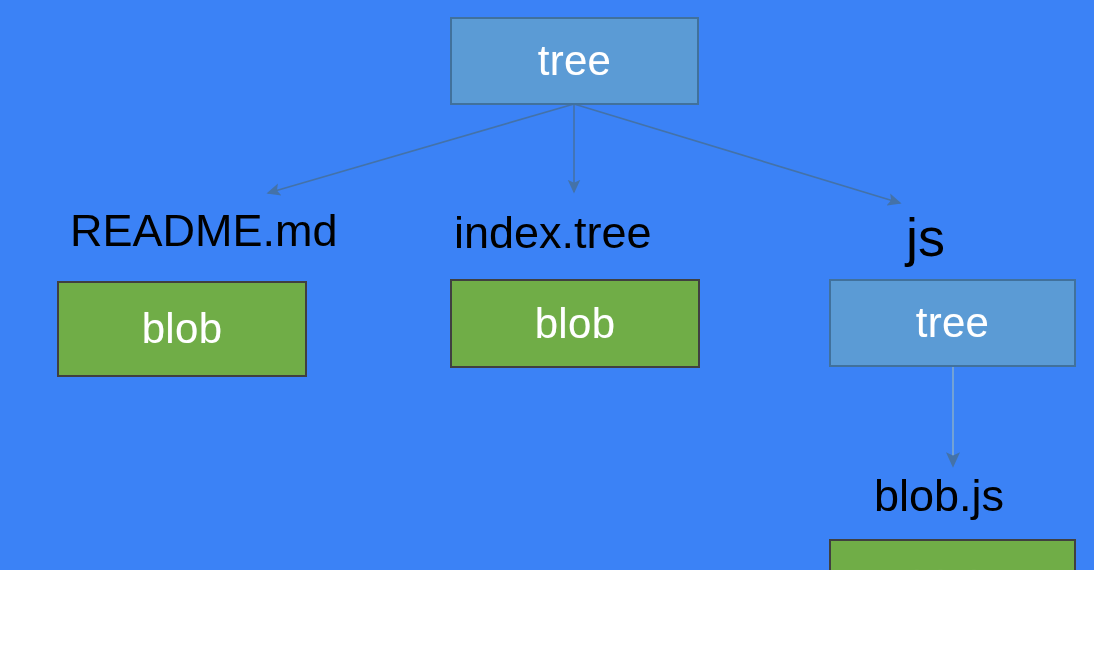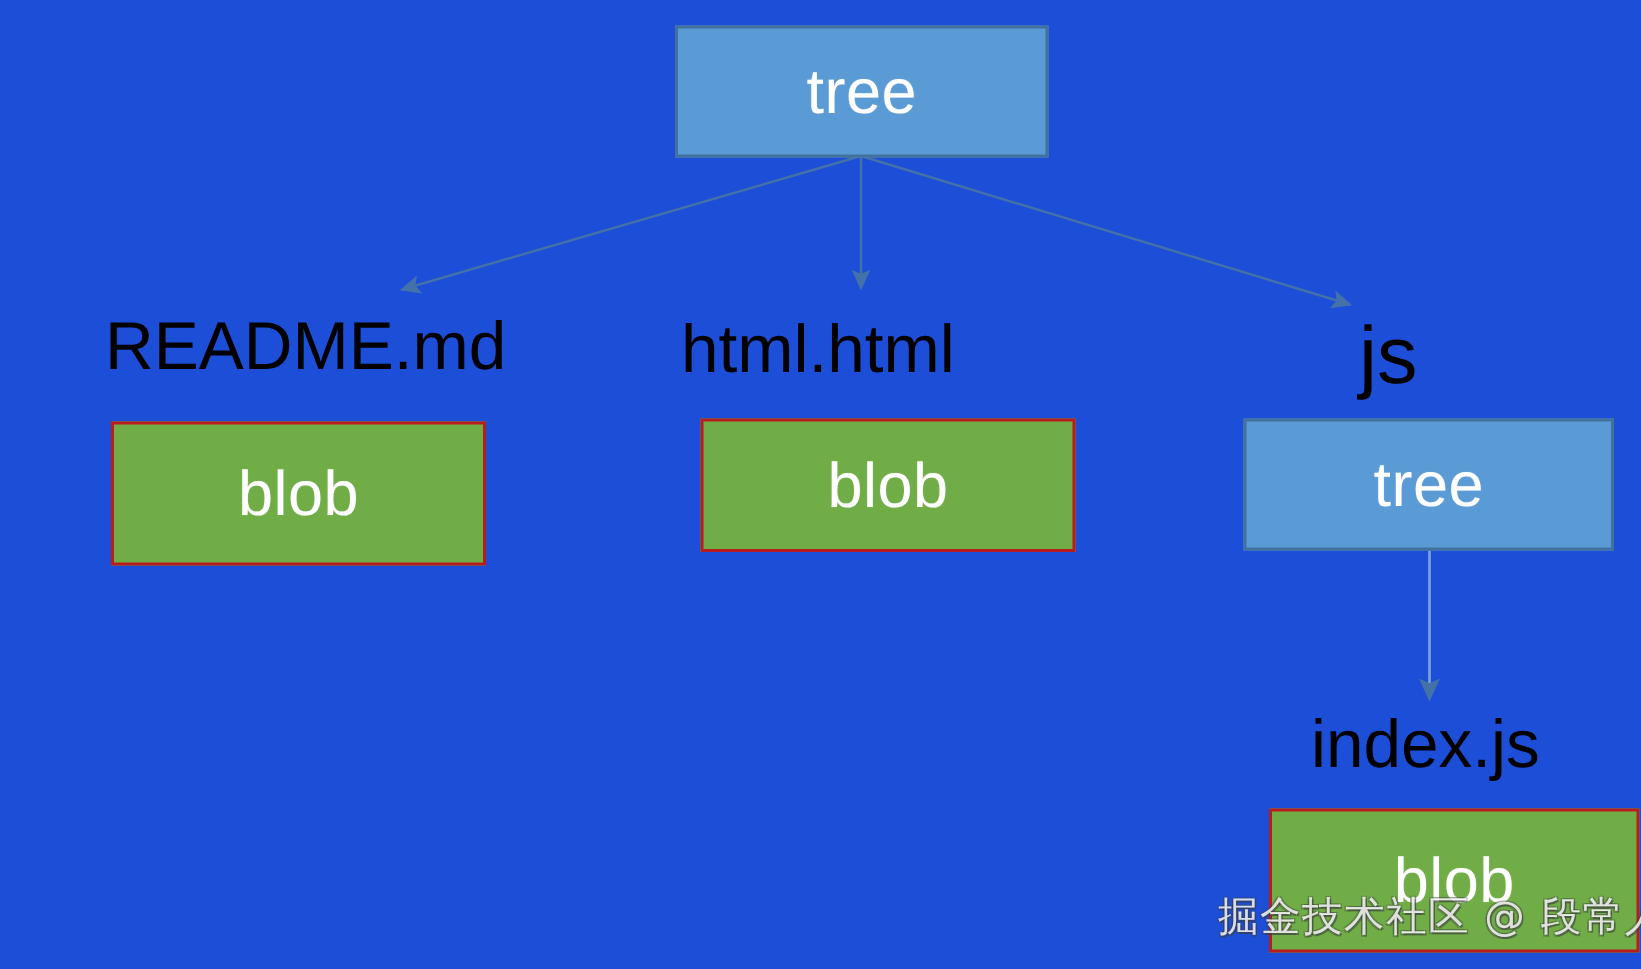--- a/index.html
+++ b/index.html
@@ -6,22 +6,22 @@
     margin: 0;
     padding: 0;
     background: #ffffff;
   }
   body {
     font-family: "Liberation Sans", sans-serif;
   }
   #canvas {
     position: relative;
     width: 1094px;
-    height: 646px;
-    background: #1d4ed8;
+    height: 570px;
+    background: #3b82f6;
     overflow: hidden;
   }
   #edges {
     position: absolute;
     left: 0;
     top: 0;
     width: 1094px;
     height: 646px;
     pointer-events: none;
   }
@@ -34,22 +34,21 @@
     color: #ffffff;
     font-weight: 400;
     letter-spacing: 0.3px;
   }
   .node-tree {
     background: #5b9bd5;
     border: 2px solid #41719c;
   }
   .node-blob {
     background: #70ad47;
-    border: 2px solid #b91c1c;
-    margin-left: 17px;
+    border: 2px solid #404040;
   }
   .node-label {
     line-height: 1;
     text-shadow: 0 0 1px rgba(255,255,255,0.25);
   }
   .caption {
     position: absolute;
     color: #000000;
     white-space: nowrap;
     line-height: 1;
@@ -95,33 +94,33 @@
   <div class="node node-tree" style="left:450px; top:17px; width:249px; height:88px; font-size:42px;">
     <span class="node-label">tree</span>
   </div>
 
   <div class="caption" style="left:70px; top:208px; font-size:45px;">README.md</div>
 
   <div class="node node-blob" style="left:57px; top:281px; width:250px; height:96px; font-size:42px;">
     <span class="node-label">blob</span>
   </div>
 
-  <div class="caption" style="left:454px; top:210px; font-size:45px;">html.html</div>
+  <div class="caption" style="left:454px; top:210px; font-size:45px;">index.tree</div>
 
   <div class="node node-blob" style="left:450px; top:279px; width:250px; height:89px; font-size:42px;">
     <span class="node-label">blob</span>
   </div>
 
   <div class="caption" style="left:906px; top:210px; font-size:54px;">js</div>
 
   <div class="node node-tree" style="left:829px; top:279px; width:247px; height:88px; font-size:42px;">
     <span class="node-label">tree</span>
   </div>
 
-  <div class="caption" style="left:874px; top:473px; font-size:45px;">index.js</div>
+  <div class="caption" style="left:874px; top:473px; font-size:45px;">blob.js</div>
 
   <div class="node node-blob" style="left:829px; top:539px; width:247px; height:96px; font-size:42px;">
     <span class="node-label">blob</span>
   </div>
 
   <div class="watermark" style="left:812px; top:598px;">掘金技术社区 @ 段常人</div>
 
 </div>
 
 </body></html>

